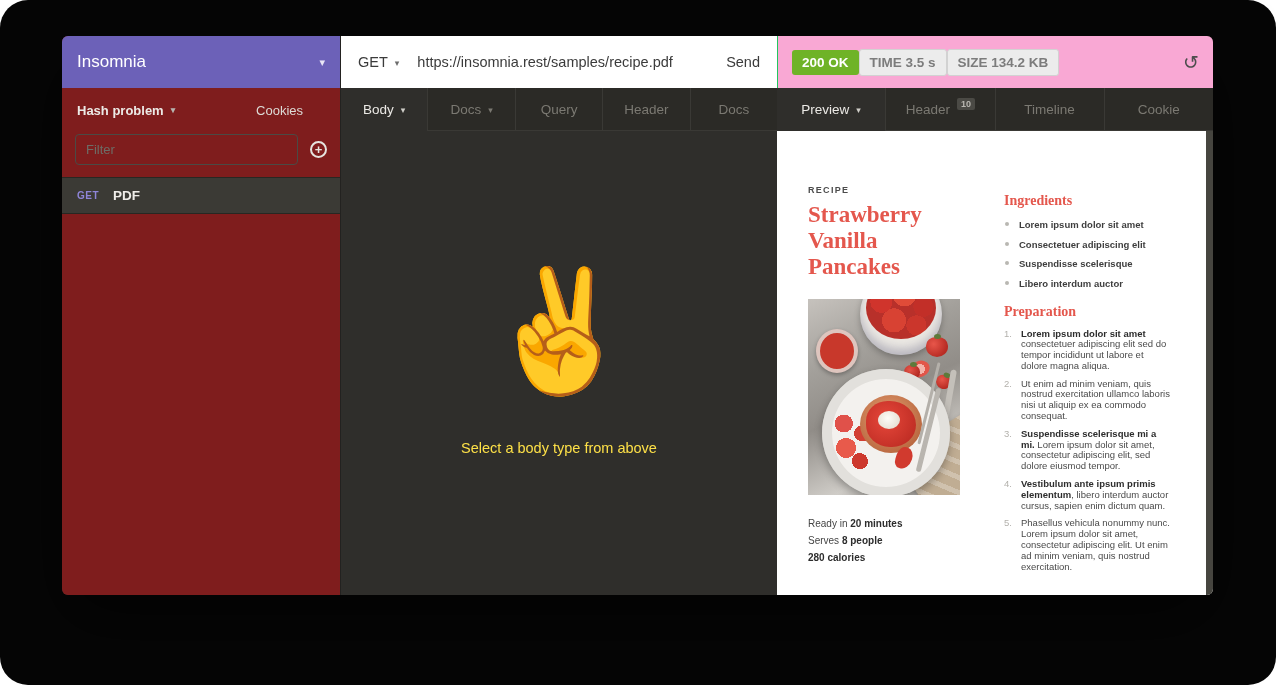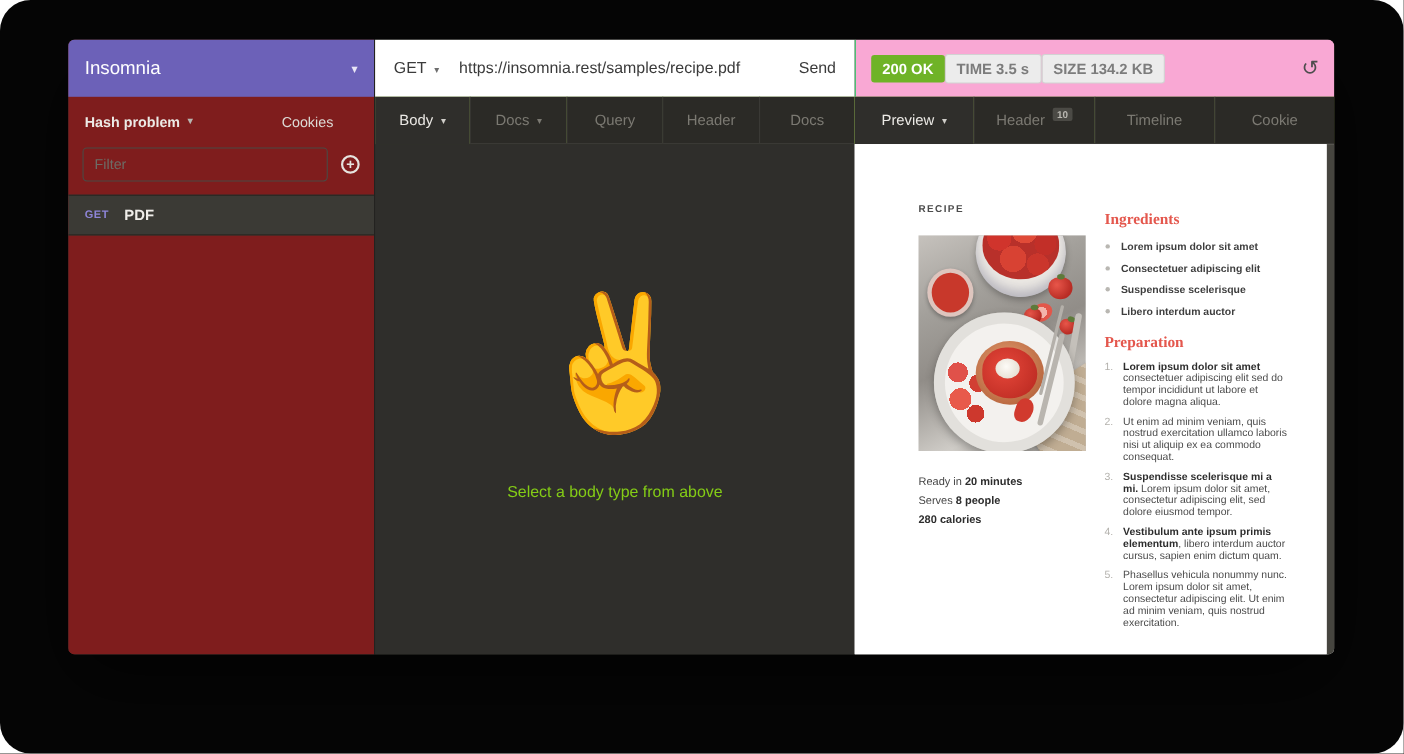--- a/index.html
+++ b/index.html
@@ -60,37 +60,37 @@
   .tab:first-child { border-left:none; }
   .tab.active { color:#ebe9e5; background:#2f2e2b; border-bottom:1px solid transparent; }
   .tab .caret { font-size:9px; margin-top:2px; }
   .tab.active .caret { color:#cfcdc8; }
   .count-badge { background:#4b4a45; color:#b9b7b1; font-size:9px; font-weight:bold; padding:1px 4px;
     border-radius:2px; position:relative; top:-5px; }
 
   .empty-body { flex:1; background:#2f2e2b; display:flex; flex-direction:column; align-items:center;
     justify-content:center; }
   .empty-icon { font-size:120px; line-height:1; color:#4c4b46; transform:rotate(-8deg); margin-bottom:34px; }
-  .empty-text { font-size:14.5px; color:#84cc16;margin-top:16px; }
+  .empty-text { font-size:14.5px; color:#fde047;margin-top:16px; }
 
   
   .response-pane { width:436px; flex:0 0 436px; display:flex; flex-direction:column; }
   .meta-bar { height:52px; flex:0 0 52px; background:#f9a8d4; border-left:1px solid #22c55e;
     display:flex; align-items:center; padding:0 14px; }
   .badge { font-size:13.5px; font-weight:bold; padding:5px 10px; border-radius:3px; }
   .badge.status { background:#6fb327; color:#fff; }
   .badge.plain { background:#ececec; border:1px solid #d2d2d2; color:#7c7c7c; }
   .history-btn { margin-left:auto; font-size:19px; color:#4d4d4d; line-height:1; }
 
   .pdf-view { flex:1; display:flex; min-height:0; background:#fff; }
   .pdf-page { flex:1; position:relative; background:#fff; overflow:hidden;
     font-family:"Liberation Sans",sans-serif; }
   .pdf-scrollbar { width:7px; flex:0 0 7px; background:#46453f; }
 
-  .col-left { position:absolute; left:58px; top:54px; width:176px; }
+  .col-left { position:absolute; left:31px; top:54px; width:176px; }
   .kicker { font-size:9px; font-weight:bold; letter-spacing:1.3px; color:#4c4c4c; }
   .pdf-title { font-family:"Liberation Serif",serif; font-weight:bold; font-size:23px; line-height:26px;
     color:#e4574d; margin-top:7px; width:140px; }
   .meta { margin-top:23px; font-size:10px; color:#454545; }
   .meta-line { margin-bottom:6px; }
   .meta-line b { color:#2d2d2d; }
 
   .col-right { position:absolute; left:227px; top:62px; width:168px; }
   .pdf-h { font-family:"Liberation Serif",serif; font-weight:bold; font-size:14px; color:#e4574d; }
   .ing-list { list-style:none; margin-top:10px; }
@@ -238,20 +238,21 @@
         <div class="tab">
           <span>Cookie</span>
         </div>
       </div>
 
       <div class="pdf-view">
         <div class="pdf-page">
 
           <div class="col-left">
             <div class="kicker">RECIPE</div>
+            <div class="pdf-title">Strawberry Vanilla Pancakes</div>
 
             <div class="photo">
               <div class="bowl"></div>
               <div class="bowl-berries"></div>
               <div class="jam"></div>
               <div class="berry b1"></div>
               <div class="half"></div>
               <div class="berry b2"></div>
               <div class="berry b3"></div>
               <div class="napkin"></div>

